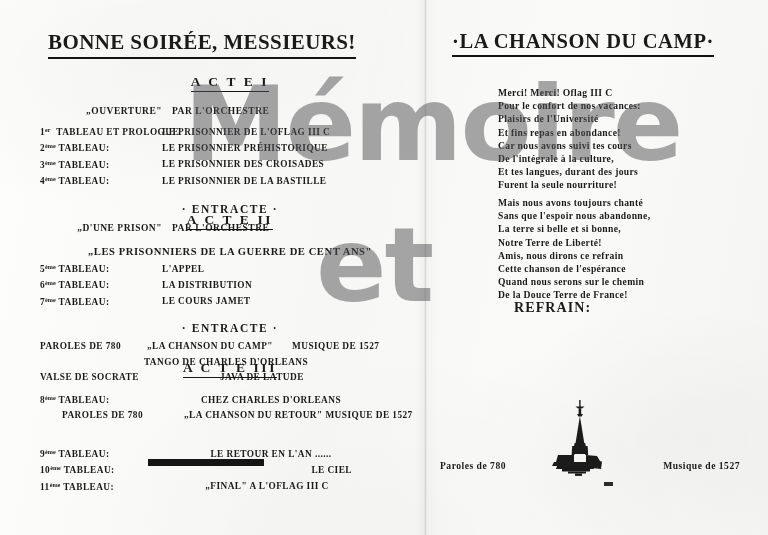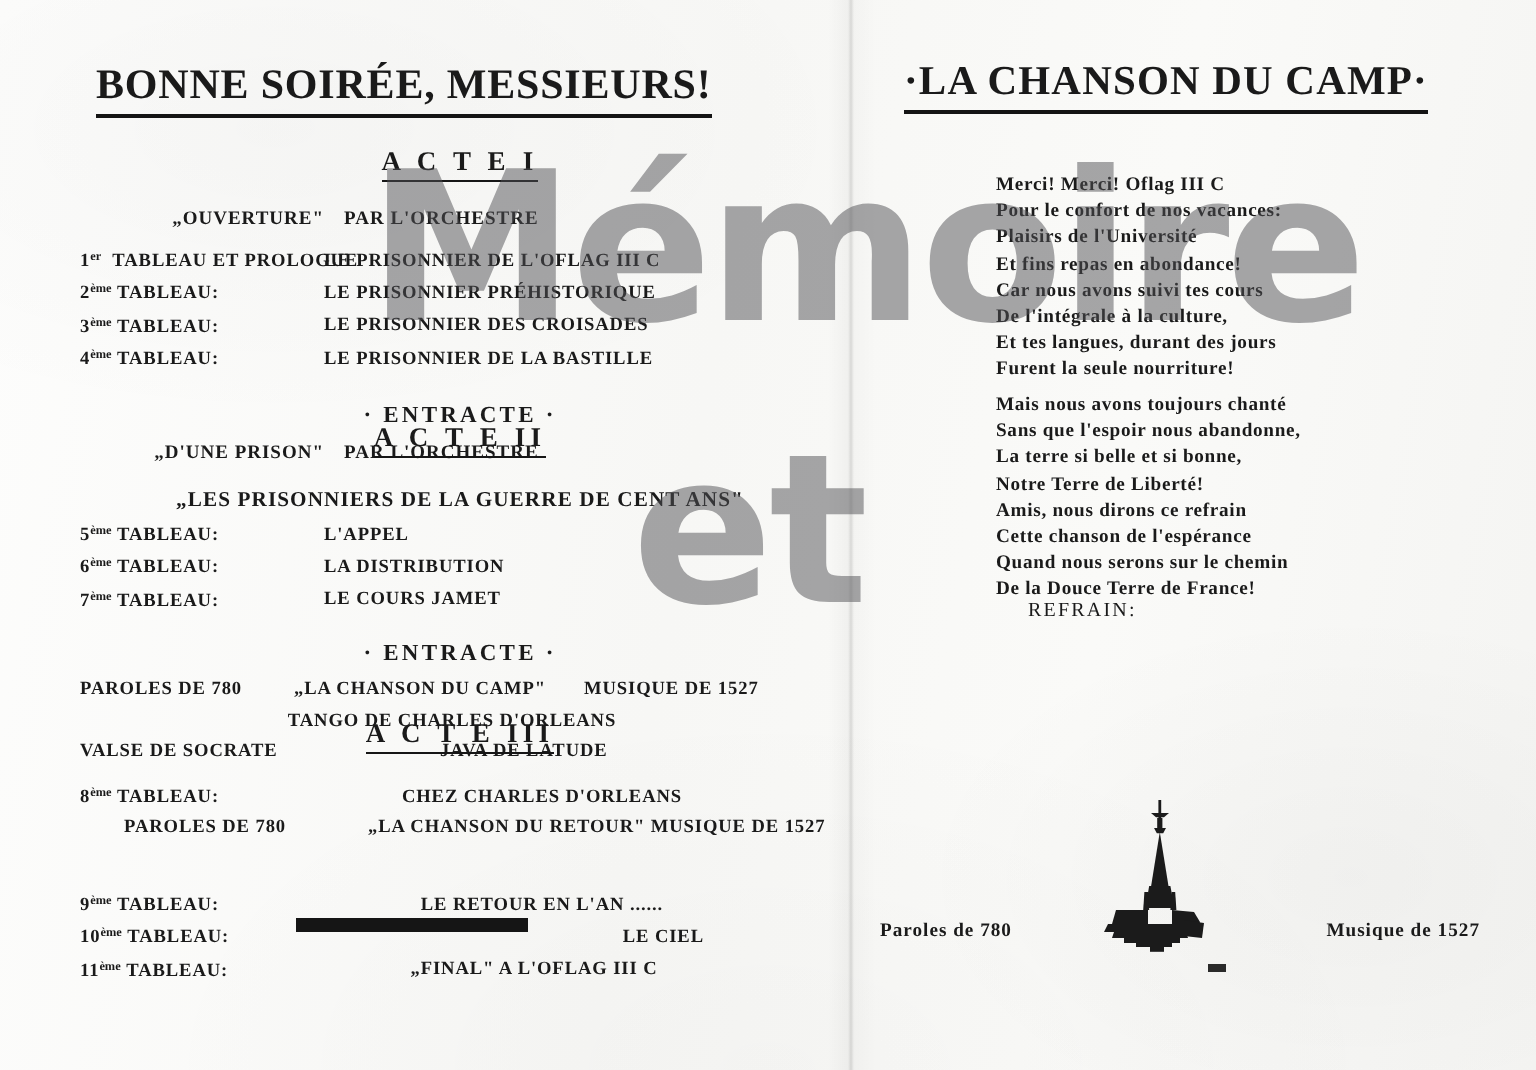--- a/index.html
+++ b/index.html
@@ -168,22 +168,22 @@
     font-family: "Liberation Serif", serif;
     font-size: 9.6px;
     font-weight: 700;
     letter-spacing: 0.35px;
     line-height: 13.2px;
     padding-left: 58px;
   }
   .lyric-line { white-space: nowrap; }
   .refrain-head {
     font-family: "Liberation Serif", serif;
-    font-weight: 400;
-    font-size: 10px;
+    font-weight: 700;
+    font-size: 14px;
     letter-spacing: 1.1px;
     padding-left: 74px;
   }
   .refrain-block {
     font-family: "Liberation Serif", serif;
     font-size: 9.6px;
     font-weight: 700;
     letter-spacing: 0.35px;
     line-height: 13.2px;
     padding-left: 64px;

